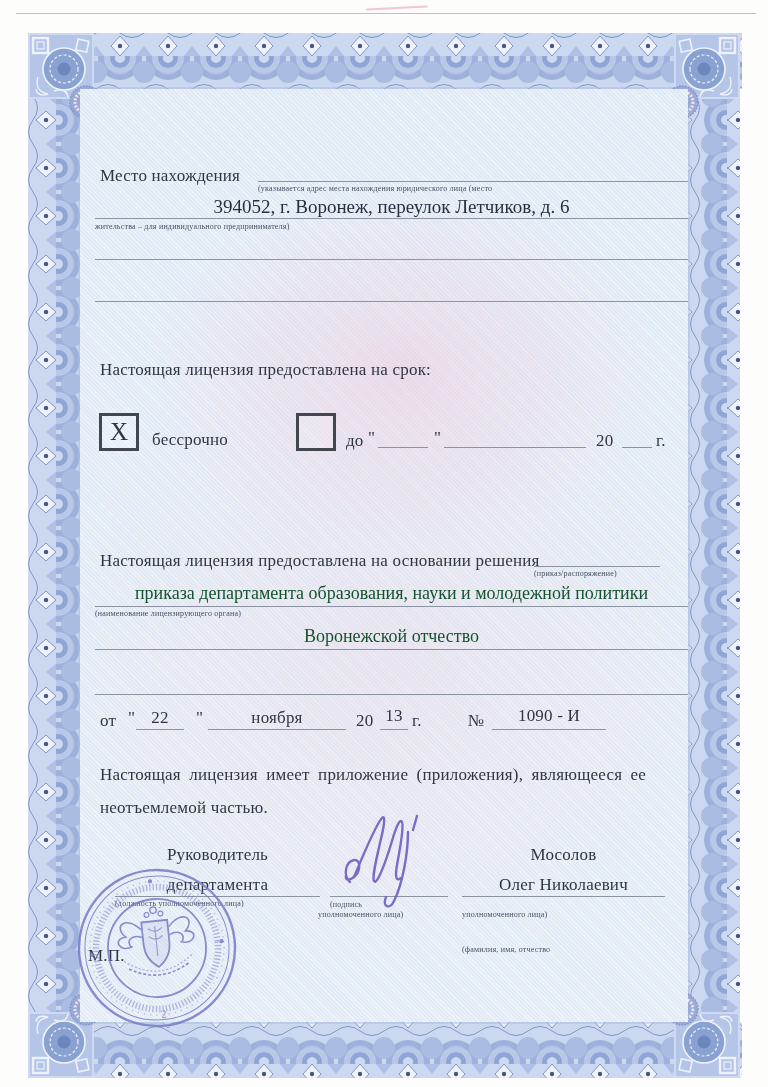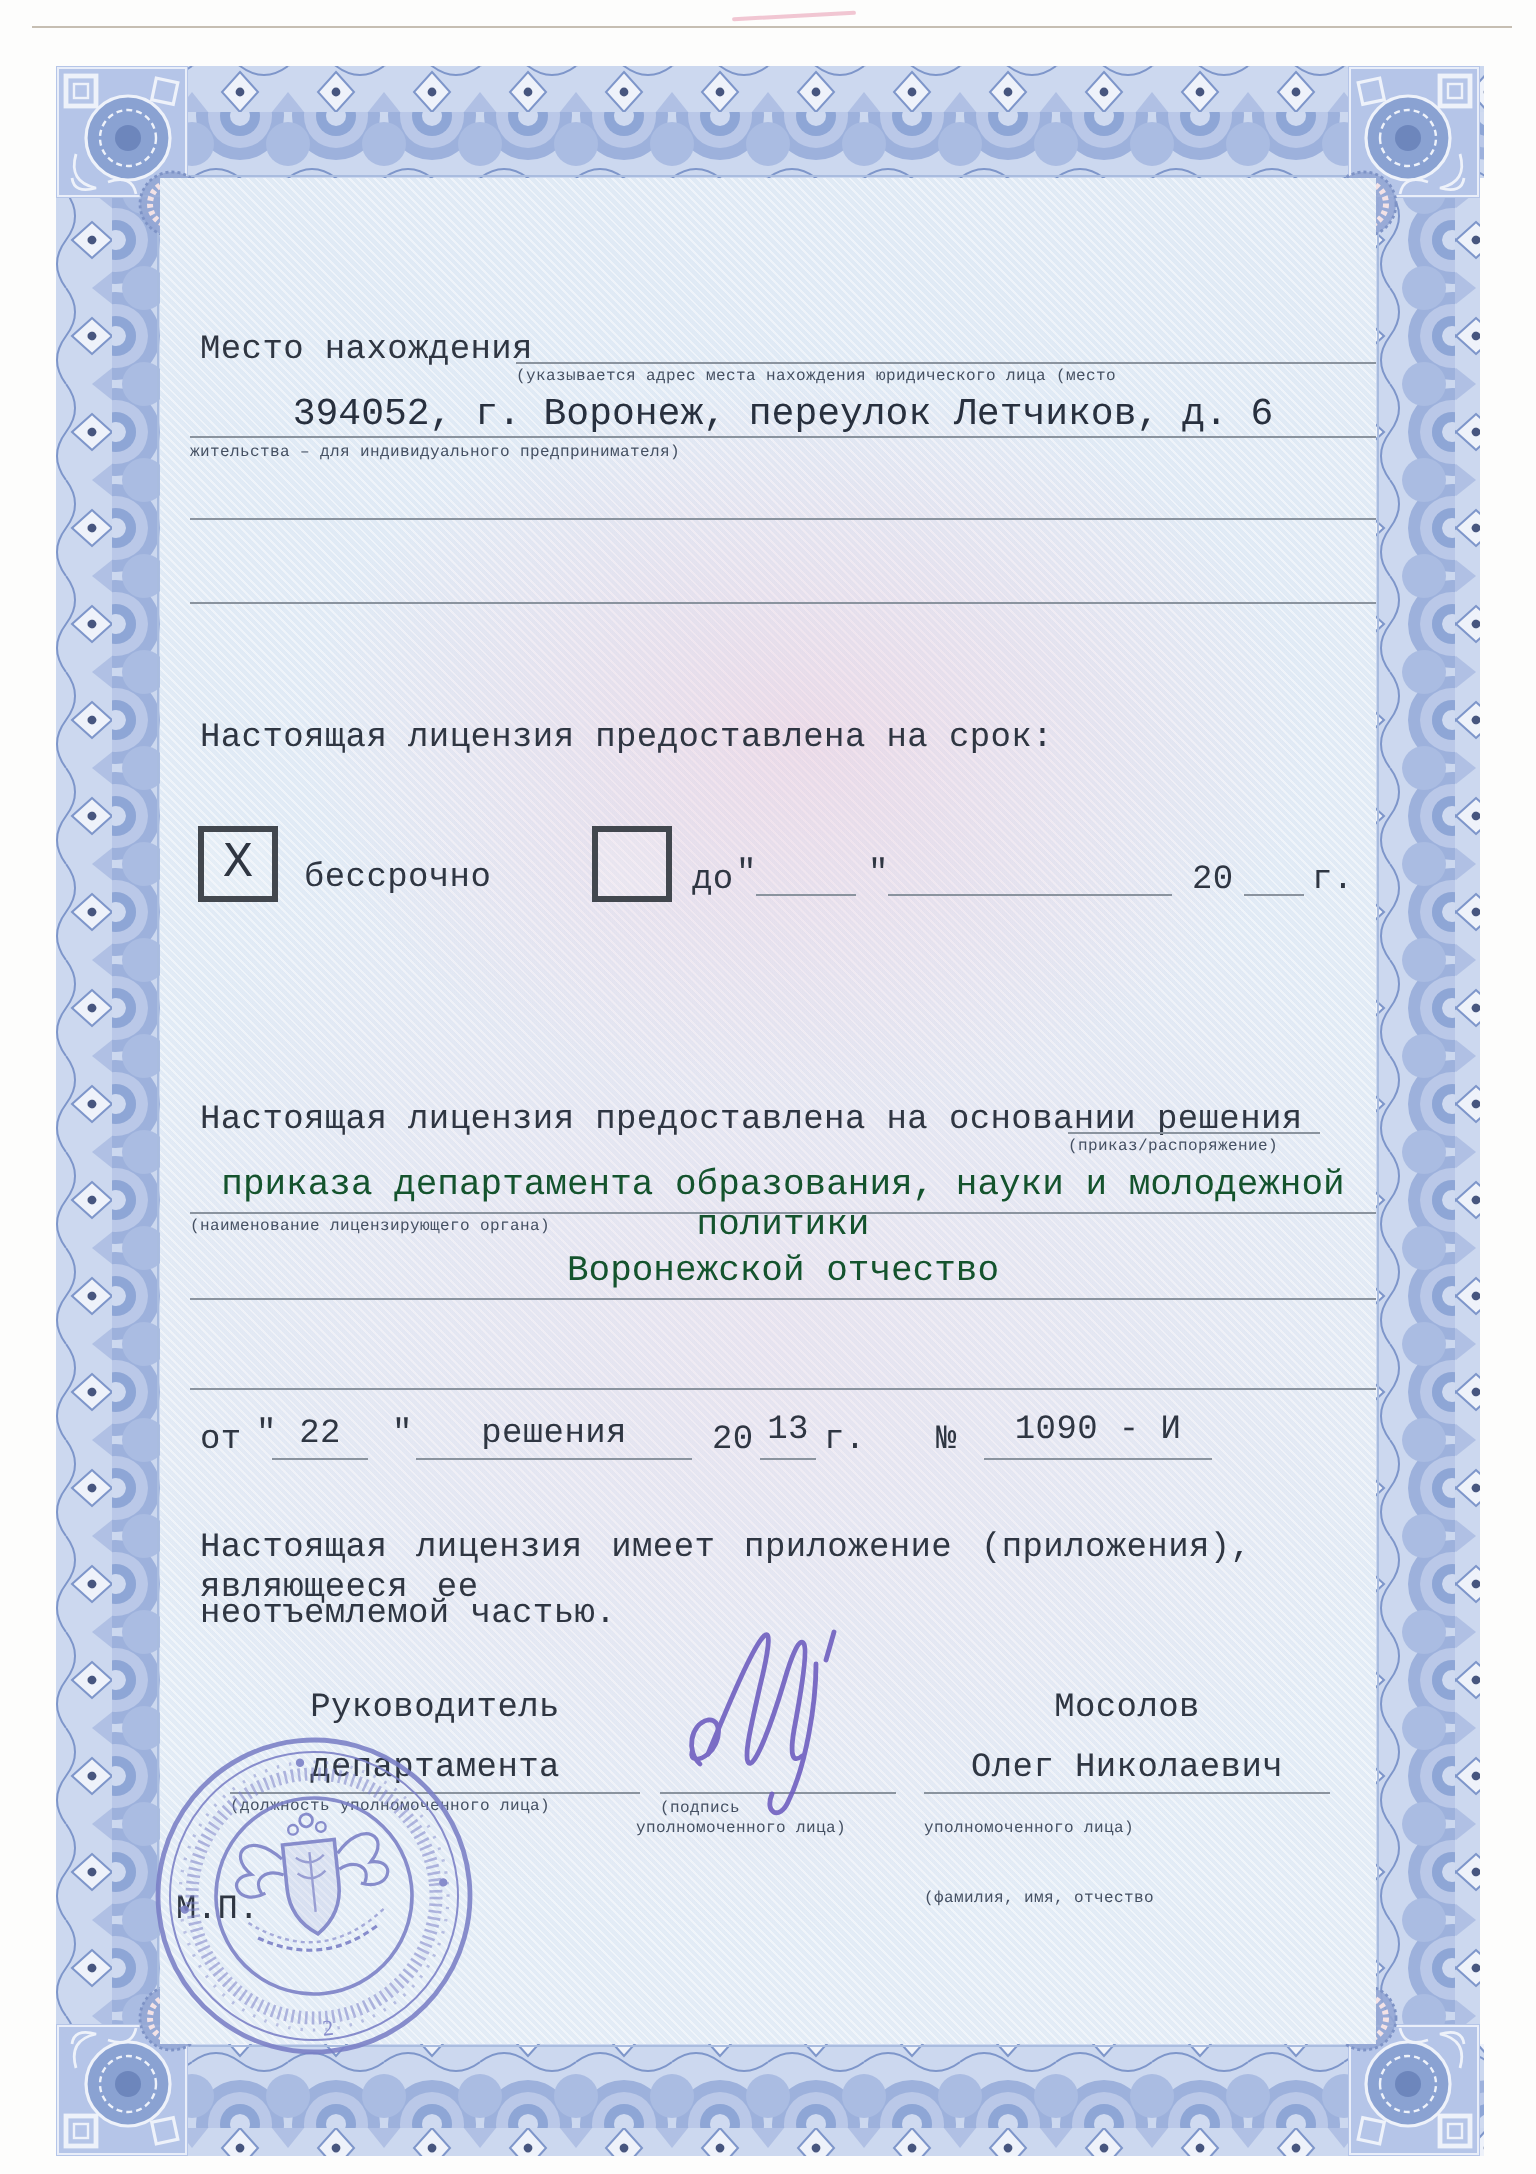--- a/index.html
+++ b/index.html
@@ -21,21 +21,21 @@
   .scanline{position:absolute;left:16px;top:13px;width:740px;height:0;border-top:1px solid #c6beb2;}
   .pinkmark{position:absolute;left:366px;top:7px;width:62px;height:2px;background:rgba(226,130,160,.45);transform:rotate(-3deg);border-radius:2px;}
   .interior{
     position:absolute;left:80px;top:89px;width:608px;height:933px;
     background:
       radial-gradient(ellipse 360px 260px at 53% 30%, rgba(243,198,216,.45), rgba(243,198,216,0) 70%),
       radial-gradient(ellipse 480px 420px at 50% 62%, rgba(240,210,226,.32), rgba(240,210,226,0) 72%),
       repeating-linear-gradient(45deg, rgba(255,255,255,.45) 0 1px, rgba(255,255,255,0) 1px 3px),
       linear-gradient(#e0eaf5,#e3ecf6);
   }
-  .content{position:absolute;left:0;top:0;width:768px;height:1087px;z-index:3;font-family:Liberation Mono, monospace;}
+  .content{position:absolute;left:0;top:0;width:768px;height:1087px;z-index:3;}
   .sealwrap{position:absolute;left:57px;top:848px;width:200px;height:200px;z-index:5;opacity:.88;transform:rotate(-6deg);}
   .sigwrap{position:absolute;left:336px;top:808px;width:120px;height:104px;z-index:6;}
   svg{display:block;}
 </style>
 </head>
 <body>
 
 <div class="scanline"></div>
 <div class="pinkmark"></div>
 
@@ -137,21 +137,21 @@
   <div class="abs fp" style="left:95px;top:609px;width:593px">(наименование лицензирующего органа)</div>
   <div class="abs val2 center" style="left:95px;top:626px;width:593px">Воронежской отчество</div>
   <div class="abs ln" style="left:95px;top:649px;width:593px"></div>
 
   <div class="abs ln" style="left:95px;top:694px;width:593px"></div>
   <div class="abs t" style="left:100px;top:711px">от</div>
   <div class="abs t" style="left:128px;top:708px">"</div>
   <div class="abs t center" style="left:136px;top:708px;width:48px">22</div>
   <div class="abs ln" style="left:136px;top:729px;width:48px"></div>
   <div class="abs t" style="left:196px;top:708px">"</div>
-  <div class="abs t center" style="left:208px;top:708px;width:138px">решения</div>
+  <div class="abs t center" style="left:208px;top:708px;width:138px">ноября</div>
   <div class="abs ln" style="left:208px;top:729px;width:138px"></div>
   <div class="abs t" style="left:356px;top:711px">20</div>
   <div class="abs t center" style="left:380px;top:706px;width:28px">13</div>
   <div class="abs ln" style="left:380px;top:729px;width:28px"></div>
   <div class="abs t" style="left:412px;top:711px">г.</div>
   <div class="abs t" style="left:468px;top:711px">№</div>
   <div class="abs t center" style="left:492px;top:706px;width:114px">1090 - И</div>
   <div class="abs ln" style="left:492px;top:729px;width:114px"></div>
 
   <div class="abs t" style="left:100px;top:765px;width:590px;word-spacing:4px">Настоящая  лицензия  имеет  приложение  (приложения),  являющееся  ее</div>

